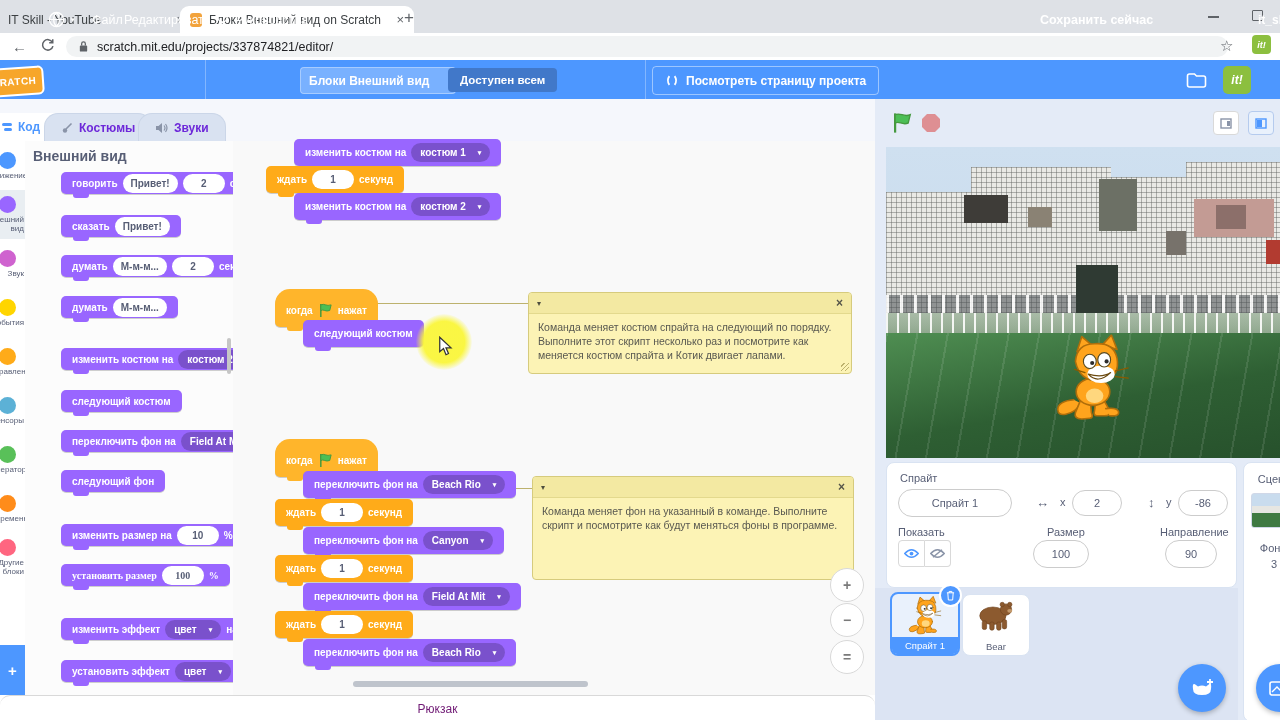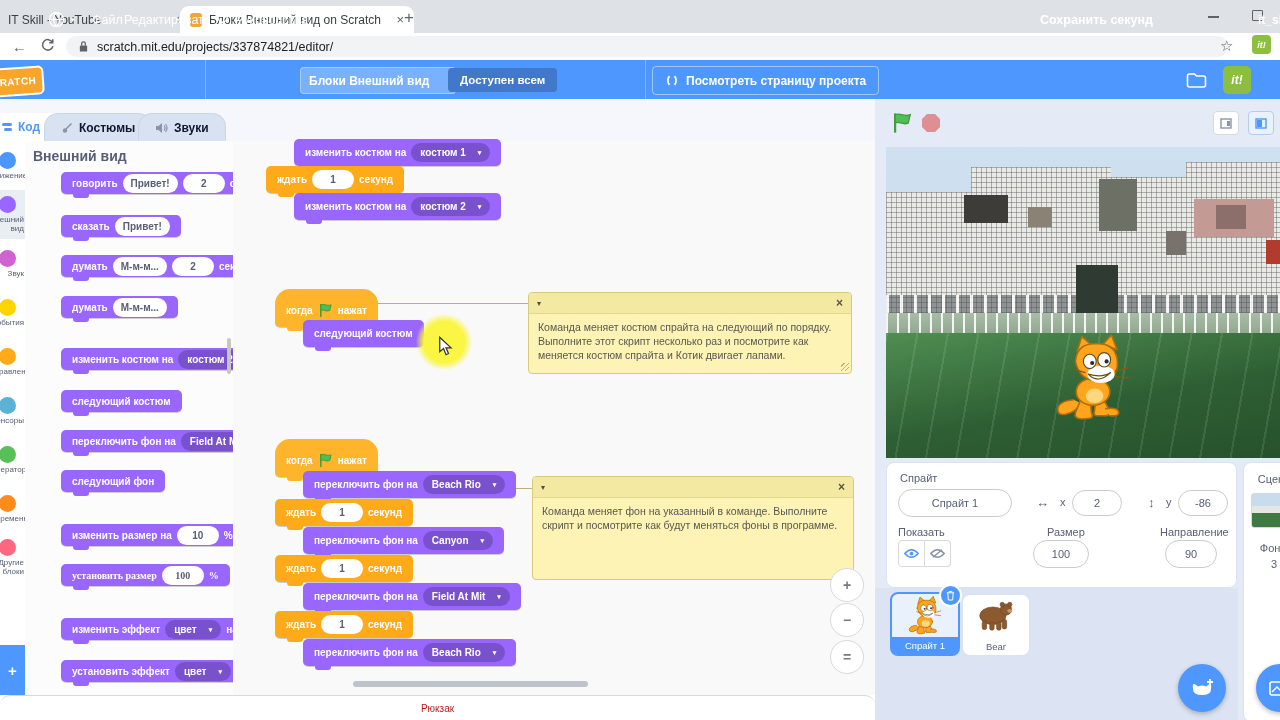--- a/index.html
+++ b/index.html
@@ -34,21 +34,21 @@
   .sharedbtn{left:448px;top:68px;height:24px;padding:0 12px;background:#4178C9;border-radius:4px;color:#fff;font-size:11.5px;font-weight:700;display:flex;align-items:center;}
   .seepage{left:652px;top:66px;height:27px;padding:0 12px;border:1px solid rgba(255,255,255,.45);border-radius:4px;color:#fff;font-size:12px;font-weight:600;display:flex;align-items:center;gap:7px;}
   .savenow{left:1040px;top:0;height:39px;display:flex;align-items:center;font-size:12.5px;font-weight:600;color:#fff;}
   .mb-avatar{left:1223px;top:66px;width:28px;height:28px;border-radius:5px;background:#8CBF3F;color:#fff;font-weight:800;font-style:italic;font-size:12px;display:flex;align-items:center;justify-content:center;}
   .uname{left:1258px;top:0;height:39px;display:flex;align-items:center;font-size:12px;color:#fff;font-weight:600;}
 
   
   .tabstrip{left:0;top:99px;width:875px;height:42px;background:#F5F7FC;}
   .etab{position:absolute;top:14px;height:28px;display:flex;align-items:center;gap:6px;font-size:12px;font-weight:600;border-radius:14px 14px 0 0;padding:0 16px;}
   .etab-active{background:#fff;color:#4D97FF;}
-  .etab-inactive{background:#D9E2F1;color:#0f172a;border:1px solid #CBD6E8;border-bottom:none;}
+  .etab-inactive{background:#D9E2F1;color:#6d28d9;border:1px solid #CBD6E8;border-bottom:none;}
 
   
   .catstrip{left:0;top:141px;width:25px;height:554px;background:#fff;border-right:1px solid #E0E0E0;overflow:hidden;}
   .cat-item{position:relative;width:25px;height:49px;display:flex;flex-direction:column;align-items:flex-end;justify-content:center;overflow:hidden;}
   .cat-item.sel{background:#E9EEF2;}
   .cat-dot{position:relative;left:3px;width:17px;height:17px;border-radius:50%;flex:0 0 auto;margin-bottom:2px;align-self:flex-start;margin-left:-4px;}
   .cat-lbl{font-size:8px;line-height:9px;color:#575E75;text-align:right;white-space:normal;width:34px;margin-right:1px;}
   .ext-btn{left:0;top:645px;width:25px;height:50px;background:#4D97FF;color:#fff;display:flex;align-items:center;justify-content:center;font-size:15px;font-weight:700;}
 
   
@@ -73,21 +73,21 @@
   .comment{position:absolute;background:#FCF3B5;border:1px solid #D6CB7D;border-radius:4px;}
   .c-head{height:20px;background:#F3E9A2;border-bottom:1px solid #E3D98D;border-radius:3px 3px 0 0;display:flex;align-items:center;justify-content:space-between;padding:0 8px;}
   .c-caret{font-size:8px;color:#4e4e3e;}
   .c-x{font-size:12px;color:#55554a;font-weight:700;}
   .c-body{padding:6px 9px 4px;font-size:10.5px;line-height:1.35;color:#585850;}
   .c-resize{position:absolute;right:2px;bottom:2px;width:8px;height:8px;background:repeating-linear-gradient(135deg,transparent 0 2px,#BDB26E 2px 3px);}
 
   .cursor-halo{left:416px;top:314px;width:56px;height:56px;border-radius:50%;background:radial-gradient(circle,rgba(250,246,58,.95) 52%,rgba(250,246,58,0) 72%);}
   .zoom-btn{width:32px;height:32px;border-radius:50%;background:#fff;border:1px solid #D9D9D9;display:flex;align-items:center;justify-content:center;color:#7A7A7A;font-size:14px;font-weight:700;}
 
-  .backpack{left:0;top:695px;width:875px;height:25px;background:#fff;border-top:1px solid #D9D9D9;border-radius:10px 10px 0 0;display:flex;align-items:center;justify-content:center;font-size:10px;color:#b91c1c;}
+  .backpack{left:0;top:695px;width:875px;height:25px;background:#fff;border-top:1px solid #D9D9D9;border-radius:10px 10px 0 0;display:flex;align-items:center;justify-content:center;font-size:12px;color:#701a75;}
 
   
   .rightcol{left:875px;top:99px;width:405px;height:621px;background:#E4EBF7;}
   .stage-controls{left:875px;top:99px;width:405px;height:48px;display:flex;align-items:center;}
   .szbtn{width:24px;height:22px;border:1px solid #D9D9D9;border-radius:4px;background:#fff;display:flex;align-items:center;justify-content:center;}
   .szbtn.on{background:#E9F1FC;border-color:#B5CBEE;}
   .stage{left:886px;top:147px;width:394px;height:311px;overflow:hidden;background:linear-gradient(#CFE0F0,#C3D7EA);}
   .bsec{position:absolute;background:
       repeating-linear-gradient(0deg,rgba(96,99,96,.45) 0 1px,transparent 1px 5px),
       repeating-linear-gradient(90deg,rgba(96,99,96,.45) 0 1px,transparent 1px 5px),
@@ -212,21 +212,21 @@
   </div>
   <div class="abs ptitle">Блоки Внешний вид</div>
   <div class="abs sharedbtn">Доступен всем</div>
   <div class="mdivider" style="left:645px;top:60px;"></div>
   <div class="abs seepage">
     <svg width="14" height="13" viewBox="0 0 16 14">
       <path d="M5 2 Q1.5 7 5 12 M11 2 Q14.5 7 11 12" stroke="#fff" fill="none" stroke-width="2"></path>
     </svg>
     <span>Посмотреть страницу проекта</span>
   </div>
-  <div class="abs savenow">Сохранить секунд</div>
+  <div class="abs savenow">Сохранить сейчас</div>
   <svg class="abs" style="left:1185px;top:71px;" width="23" height="18" viewBox="0 0 22 18">
     <path d="M2 5 Q2 3 4 3 h5 l2 2 h7 Q20 5 20 7 v7 Q20 16 18 16 H4 Q2 16 2 14 Z" fill="none" stroke="#fff" stroke-width="1.6"></path>
   </svg>
   <div class="abs mb-avatar">it!</div>
   <div class="abs uname">it_sk</div>
 
   <div class="abs tabstrip"></div>
   <div class="etab etab-active" style="left:-14px;top:113px;width:54px;">
     <svg width="10" height="10" viewBox="0 0 10 10">
       <rect x="0" y="1" width="10" height="3" rx="1.5" fill="#4D97FF"></rect>

